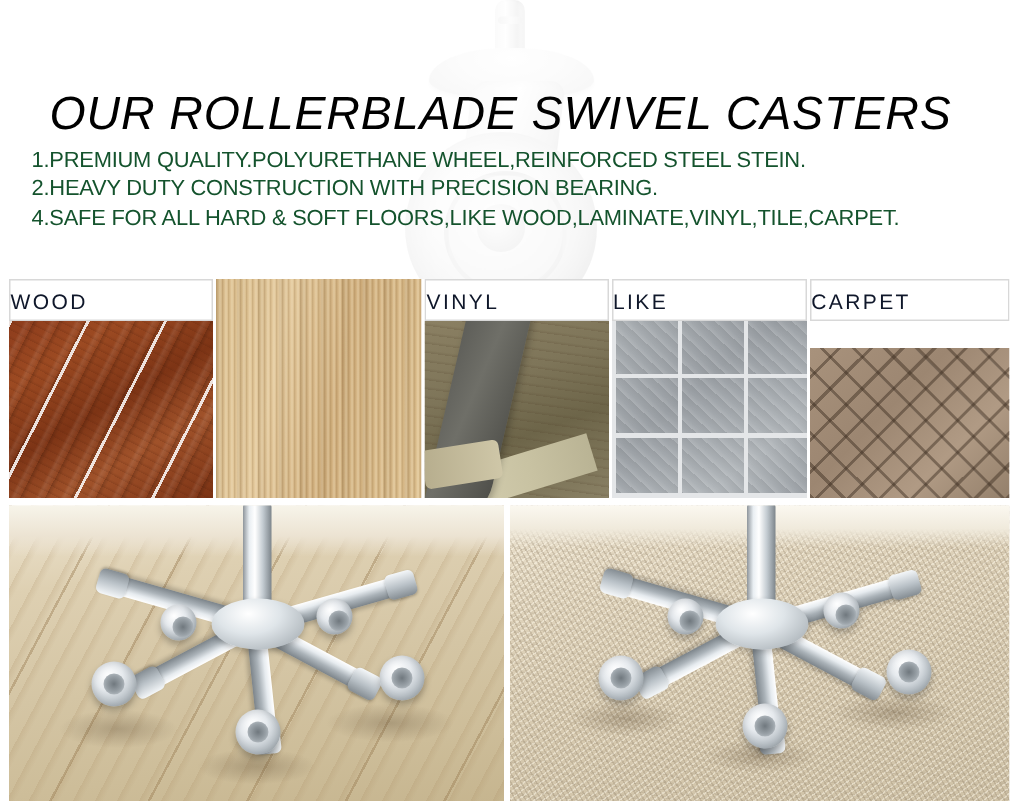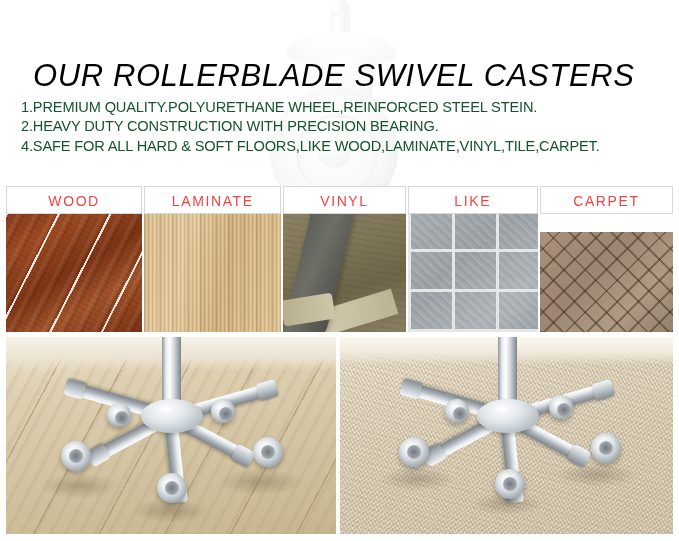--- a/index.html
+++ b/index.html
@@ -80,22 +80,22 @@
     display:flex;background:#fff;
   }
   .cell{position:relative;display:flex;flex-direction:column;overflow:hidden;}
   .cell + .cell{margin-left:2px;}
   .c-wood{width:137px;}
   .c-laminate{width:138px;}
   .c-vinyl{width:123px;}
   .c-tile{width:131px;}
   .c-carpet{width:134px;gap:18px;}
   .cell-label{
-    height:28px;line-height:28px;text-align:center;
-    font-size:14px;letter-spacing:1.6px;color:#ef4444;
+    height:28px;line-height:28px;
+    font-size:14px;letter-spacing:1.6px;color:#0f172a;
     background:#ffffff;border:1px solid #d8d8d8;box-sizing:border-box;
   }
   .cell-swatch{flex:1;position:relative;overflow:hidden;}
 
   
   .sw-wood{
     background:
       repeating-linear-gradient(117deg,
         rgba(255,255,255,.85) 0px,rgba(255,255,255,.85) 2px,
         rgba(0,0,0,0) 2px,rgba(0,0,0,0) 46px),
@@ -265,21 +265,20 @@
   </ul>
 
   <div class="strip">
 
     <div class="cell c-wood">
       <div class="cell-label">WOOD</div>
       <div class="cell-swatch sw-wood"></div>
     </div>
 
     <div class="cell c-laminate">
-      <div class="cell-label">LAMINATE</div>
       <div class="cell-swatch sw-laminate"></div>
     </div>
 
     <div class="cell c-vinyl">
       <div class="cell-label">VINYL</div>
       <div class="cell-swatch sw-vinyl">
         <div class="vy-sub"></div>
         <div class="vy-peel"></div>
       </div>
     </div>

